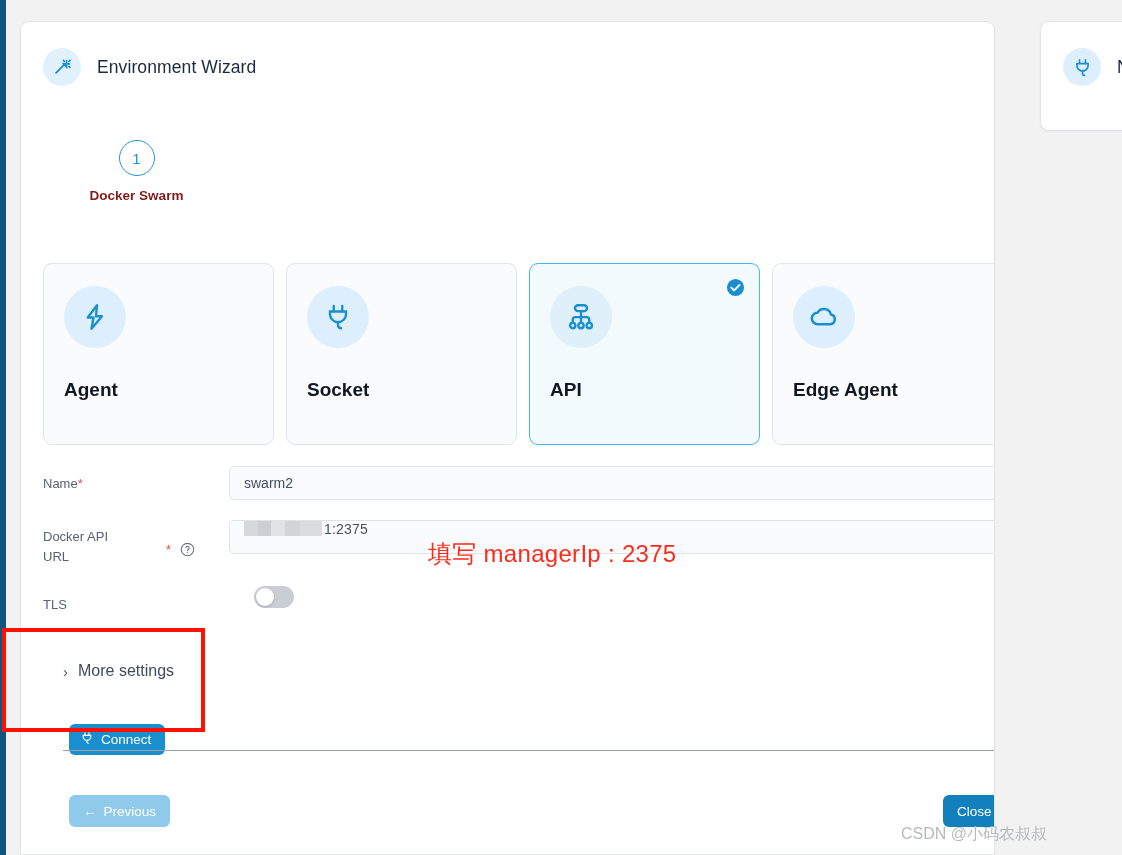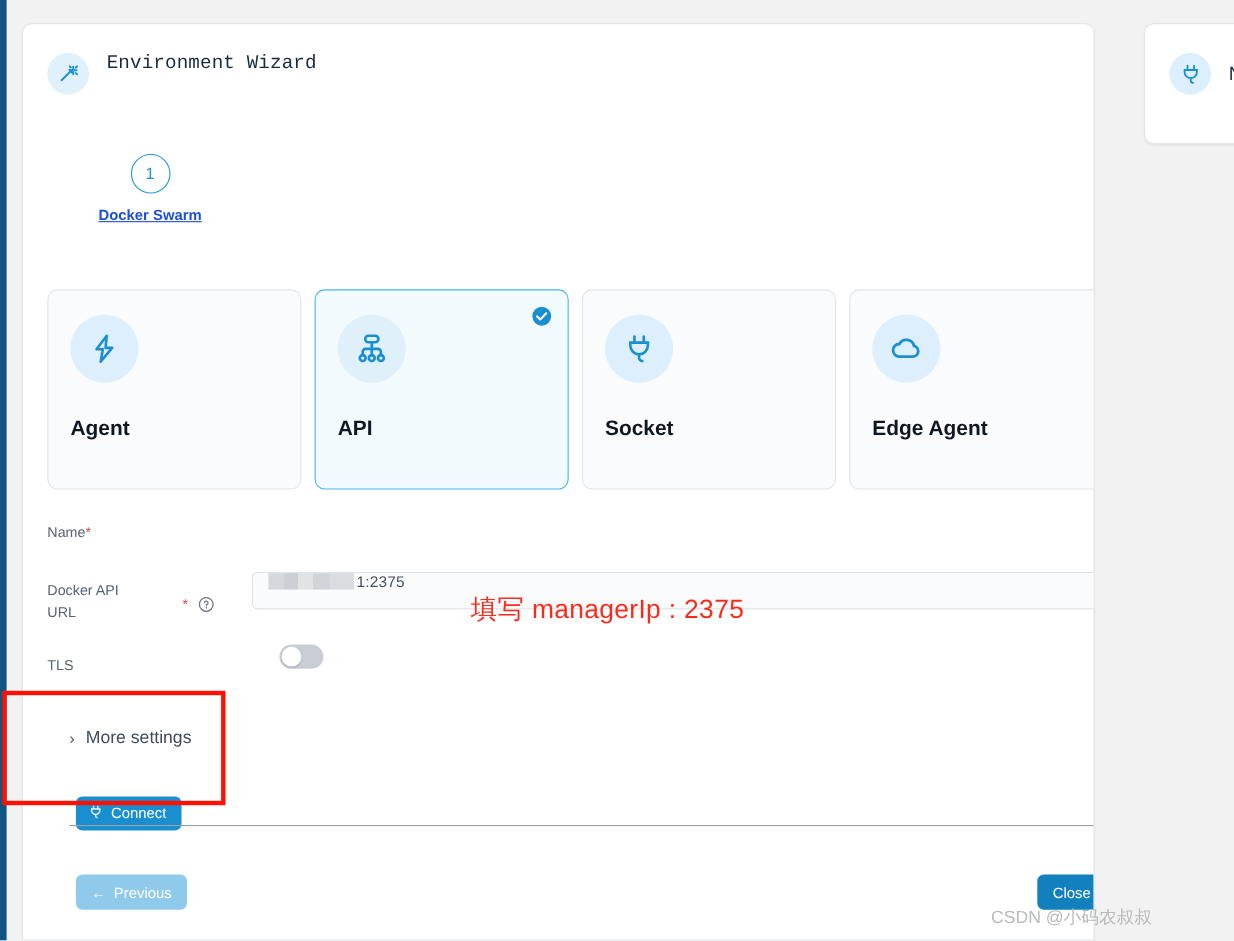--- a/index.html
+++ b/index.html
@@ -35,21 +35,21 @@
     border-top-left-radius: 9px;
     border-top-right-radius: 9px;
     box-shadow: 0 1px 2px rgba(16,24,40,.05);
     overflow: hidden;
   }
 
   
   .wiz-header {
     position: absolute;
     left: 22px; top: 26px;
-    display: flex; align-items: flex-start; gap: 16px; font-family: Liberation Mono, monospace;
+    display: flex; align-items: center; gap: 16px;
   }
   .wand-badge {
     width: 38px; height: 38px; border-radius: 50%;
     background: #e1f1fc;
     display: flex; align-items: center; justify-content: center;
   }
   .wiz-title {
     font-size: 17.5px;
     color: #1b2a3d;
     letter-spacing: .1px;
@@ -67,23 +67,22 @@
     border: 1.6px solid #2196d6;
     color: #2196d6;
     font-size: 15px;
     display: flex; align-items: center; justify-content: center;
     margin: 0 auto;
   }
   .step-label {
     margin-top: 12px;
     font-size: 13.5px;
     font-weight: bold;
-    color: #1d4ed8;
+    color: #7f1d1d;
     white-space: nowrap;
-    text-decoration: underline;
   }
 
   
   .section-heading {
     position: absolute;
     left: 22px; top: 221px;
     font-size: 16.5px;
     color: #3f4a5f;
   }
 
@@ -339,20 +338,31 @@
 
       <div class="opt-card">
         <div class="opt-icon-wrap">
           <svg width="30" height="30" viewBox="0 0 24 24" fill="none" stroke="#1a8fd0" stroke-width="1.9" stroke-linejoin="round" stroke-linecap="round">
             <path d="M13.6 2.6 L6.2 12.4 h4.6 L9.2 21.4 L17.6 11.4 h-4.8 z"></path>
           </svg>
         </div>
         <div class="opt-name">Agent</div>
       </div>
 
+      <div class="opt-card">
+        <div class="opt-icon-wrap">
+          <svg width="30" height="30" viewBox="0 0 24 24" fill="none" stroke="#1a8fd0" stroke-width="1.9" stroke-linecap="round">
+            <path d="M8.6 3.2 v4.1 M15.4 3.2 v4.1"></path>
+            <path d="M5.6 7.6 h12.8 v2.1 a6.4 6.4 0 0 1 -6.4 6.4 a6.4 6.4 0 0 1 -6.4 -6.4 z"></path>
+            <path d="M12 16.2 v2.4 a2.4 2.4 0 0 0 2.4 2.4"></path>
+          </svg>
+        </div>
+        <div class="opt-name">Socket</div>
+      </div>
+
       <div class="opt-card selected">
         <div class="opt-icon-wrap">
           <svg width="32" height="32" viewBox="0 0 24 24" fill="none" stroke="#1a8fd0" stroke-width="1.8" stroke-linecap="round">
             <rect x="7.5" y="3.2" width="9" height="4.4" rx="2.2"></rect>
             <path d="M12 7.6 v4.2 M5.8 16.4 v-2.3 a2 2 0 0 1 2-2 h8.4 a2 2 0 0 1 2 2 v2.3 M12 11.9 v4.5"></path>
             <circle cx="5.8" cy="18.4" r="2"></circle>
             <circle cx="12" cy="18.4" r="2"></circle>
             <circle cx="18.2" cy="18.4" r="2"></circle>
           </svg>
         </div>
@@ -360,44 +370,34 @@
         <span class="opt-check">
           <svg width="19" height="19" viewBox="0 0 20 20">
             <circle cx="10" cy="10" r="9" fill="#1a8fd0"></circle>
             <path d="M5.6 10.2 L8.6 13.1 L14.3 7.2" fill="none" stroke="#fff" stroke-width="2" stroke-linecap="round" stroke-linejoin="round"></path>
           </svg>
         </span>
       </div>
 
       <div class="opt-card">
         <div class="opt-icon-wrap">
-          <svg width="30" height="30" viewBox="0 0 24 24" fill="none" stroke="#1a8fd0" stroke-width="1.9" stroke-linecap="round">
-            <path d="M8.6 3.2 v4.1 M15.4 3.2 v4.1"></path>
-            <path d="M5.6 7.6 h12.8 v2.1 a6.4 6.4 0 0 1 -6.4 6.4 a6.4 6.4 0 0 1 -6.4 -6.4 z"></path>
-            <path d="M12 16.2 v2.4 a2.4 2.4 0 0 0 2.4 2.4"></path>
-          </svg>
-        </div>
-        <div class="opt-name">Socket</div>
-      </div>
-
-      <div class="opt-card">
-        <div class="opt-icon-wrap">
           <svg width="32" height="32" viewBox="0 0 24 24" fill="none" stroke="#1a8fd0" stroke-width="1.9" stroke-linecap="round" stroke-linejoin="round">
             <path d="M7.2 17.4 a4.3 4.3 0 0 1 0 -8.6 a5.4 5.4 0 0 1 10 1.3 a3.7 3.7 0 0 1 -0.6 7.3 z"></path>
           </svg>
         </div>
         <div class="opt-name">Edge Agent</div>
       </div>
 
     </div>
 
     <div class="form-area">
 
       <div class="form-row" style="height:54px;">
         <div class="fld-label" style="top:8px;"><span>Name</span><span class="req-star">*</span></div>
+        <input class="text-input" style="top: 0px;" type="text" value="swarm2">
       </div>
 
       <div class="form-row" style="height:63px;">
         <div class="fld-label" style="top:7px;">
           <span>Docker API</span><br>
           <span>URL</span>
         </div>
         <span class="req-mark" style="left:123px; top:22px;">*</span>
         <span class="help-icon" style="left:137px; top:22px;">
           <svg width="15" height="15" viewBox="0 0 16 16" fill="none" stroke="#6c7480" stroke-width="1.2">

